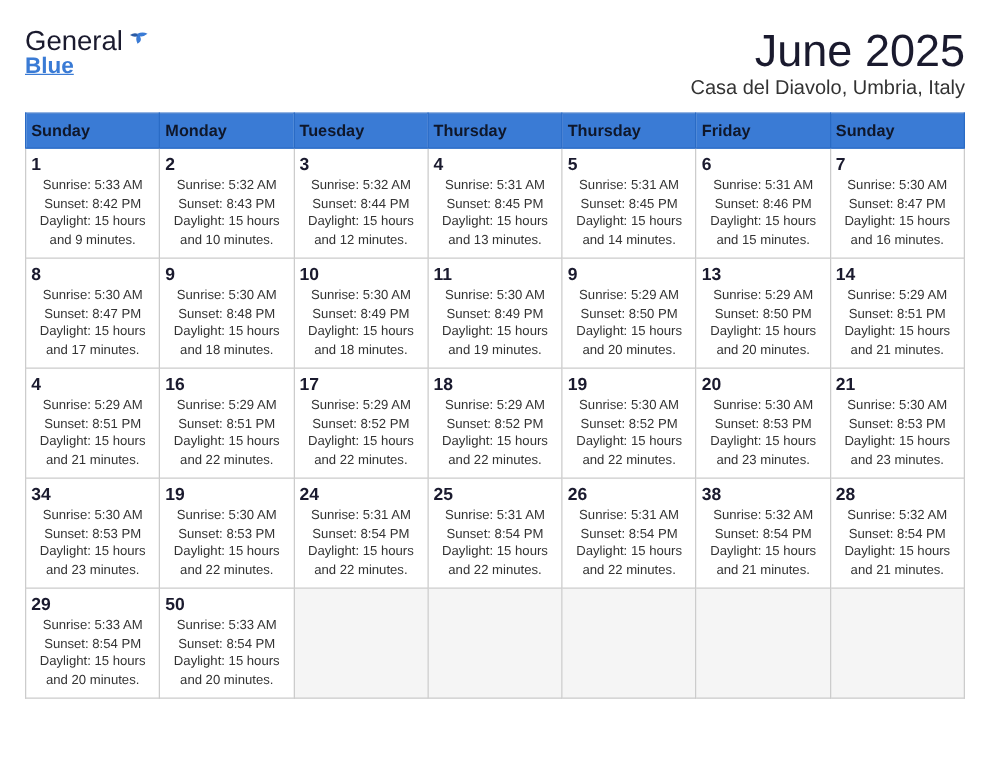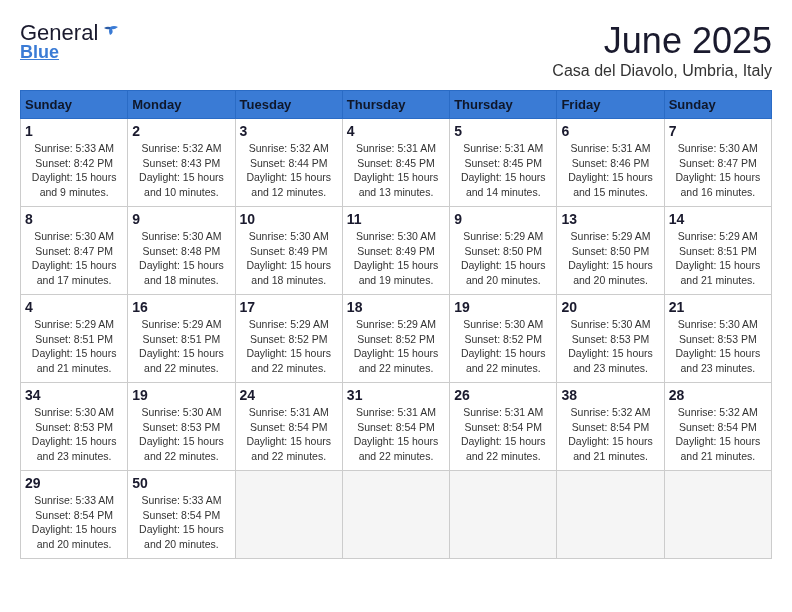--- a/index.html
+++ b/index.html
@@ -205,21 +205,21 @@
         </td>
         <td>
           <span class="day-number">19</span>
           <div class="day-info">Sunrise: 5:30 AM<br>Sunset: 8:53 PM<br>Daylight: 15 hours and 22 minutes.</div>
         </td>
         <td>
           <span class="day-number">24</span>
           <div class="day-info">Sunrise: 5:31 AM<br>Sunset: 8:54 PM<br>Daylight: 15 hours and 22 minutes.</div>
         </td>
         <td>
-          <span class="day-number">31</span>
+          <span class="day-number">25</span>
           <div class="day-info">Sunrise: 5:31 AM<br>Sunset: 8:54 PM<br>Daylight: 15 hours and 22 minutes.</div>
         </td>
         <td>
           <span class="day-number">26</span>
           <div class="day-info">Sunrise: 5:31 AM<br>Sunset: 8:54 PM<br>Daylight: 15 hours and 22 minutes.</div>
         </td>
         <td>
           <span class="day-number">38</span>
           <div class="day-info">Sunrise: 5:32 AM<br>Sunset: 8:54 PM<br>Daylight: 15 hours and 21 minutes.</div>
         </td>

